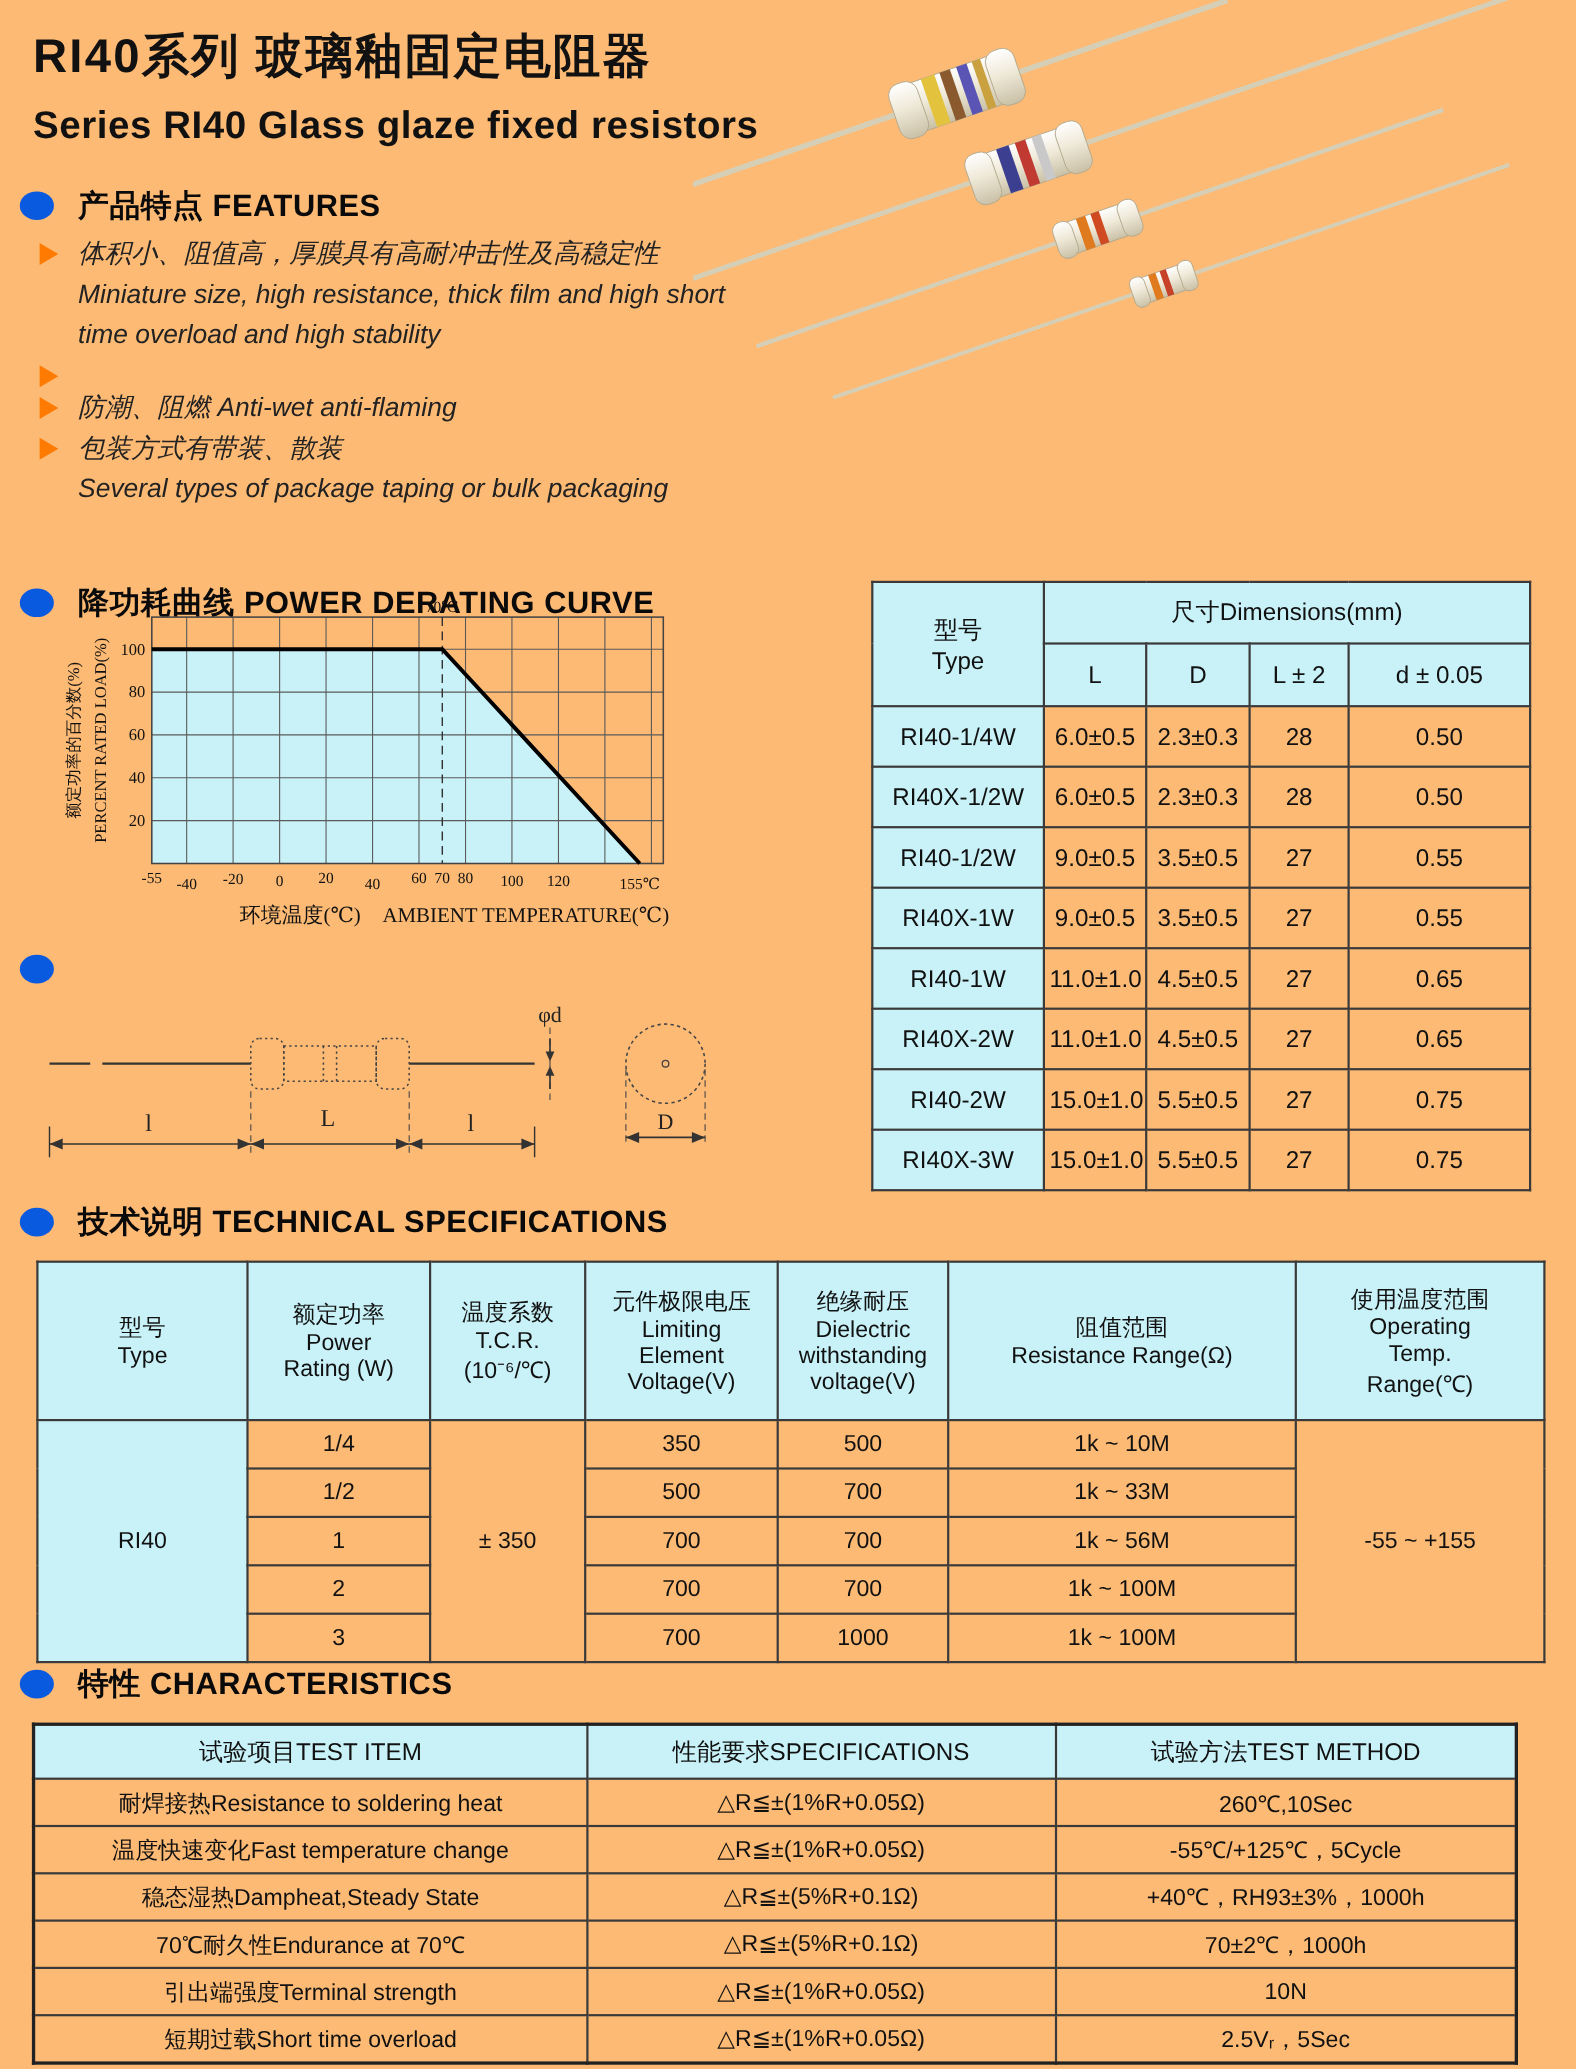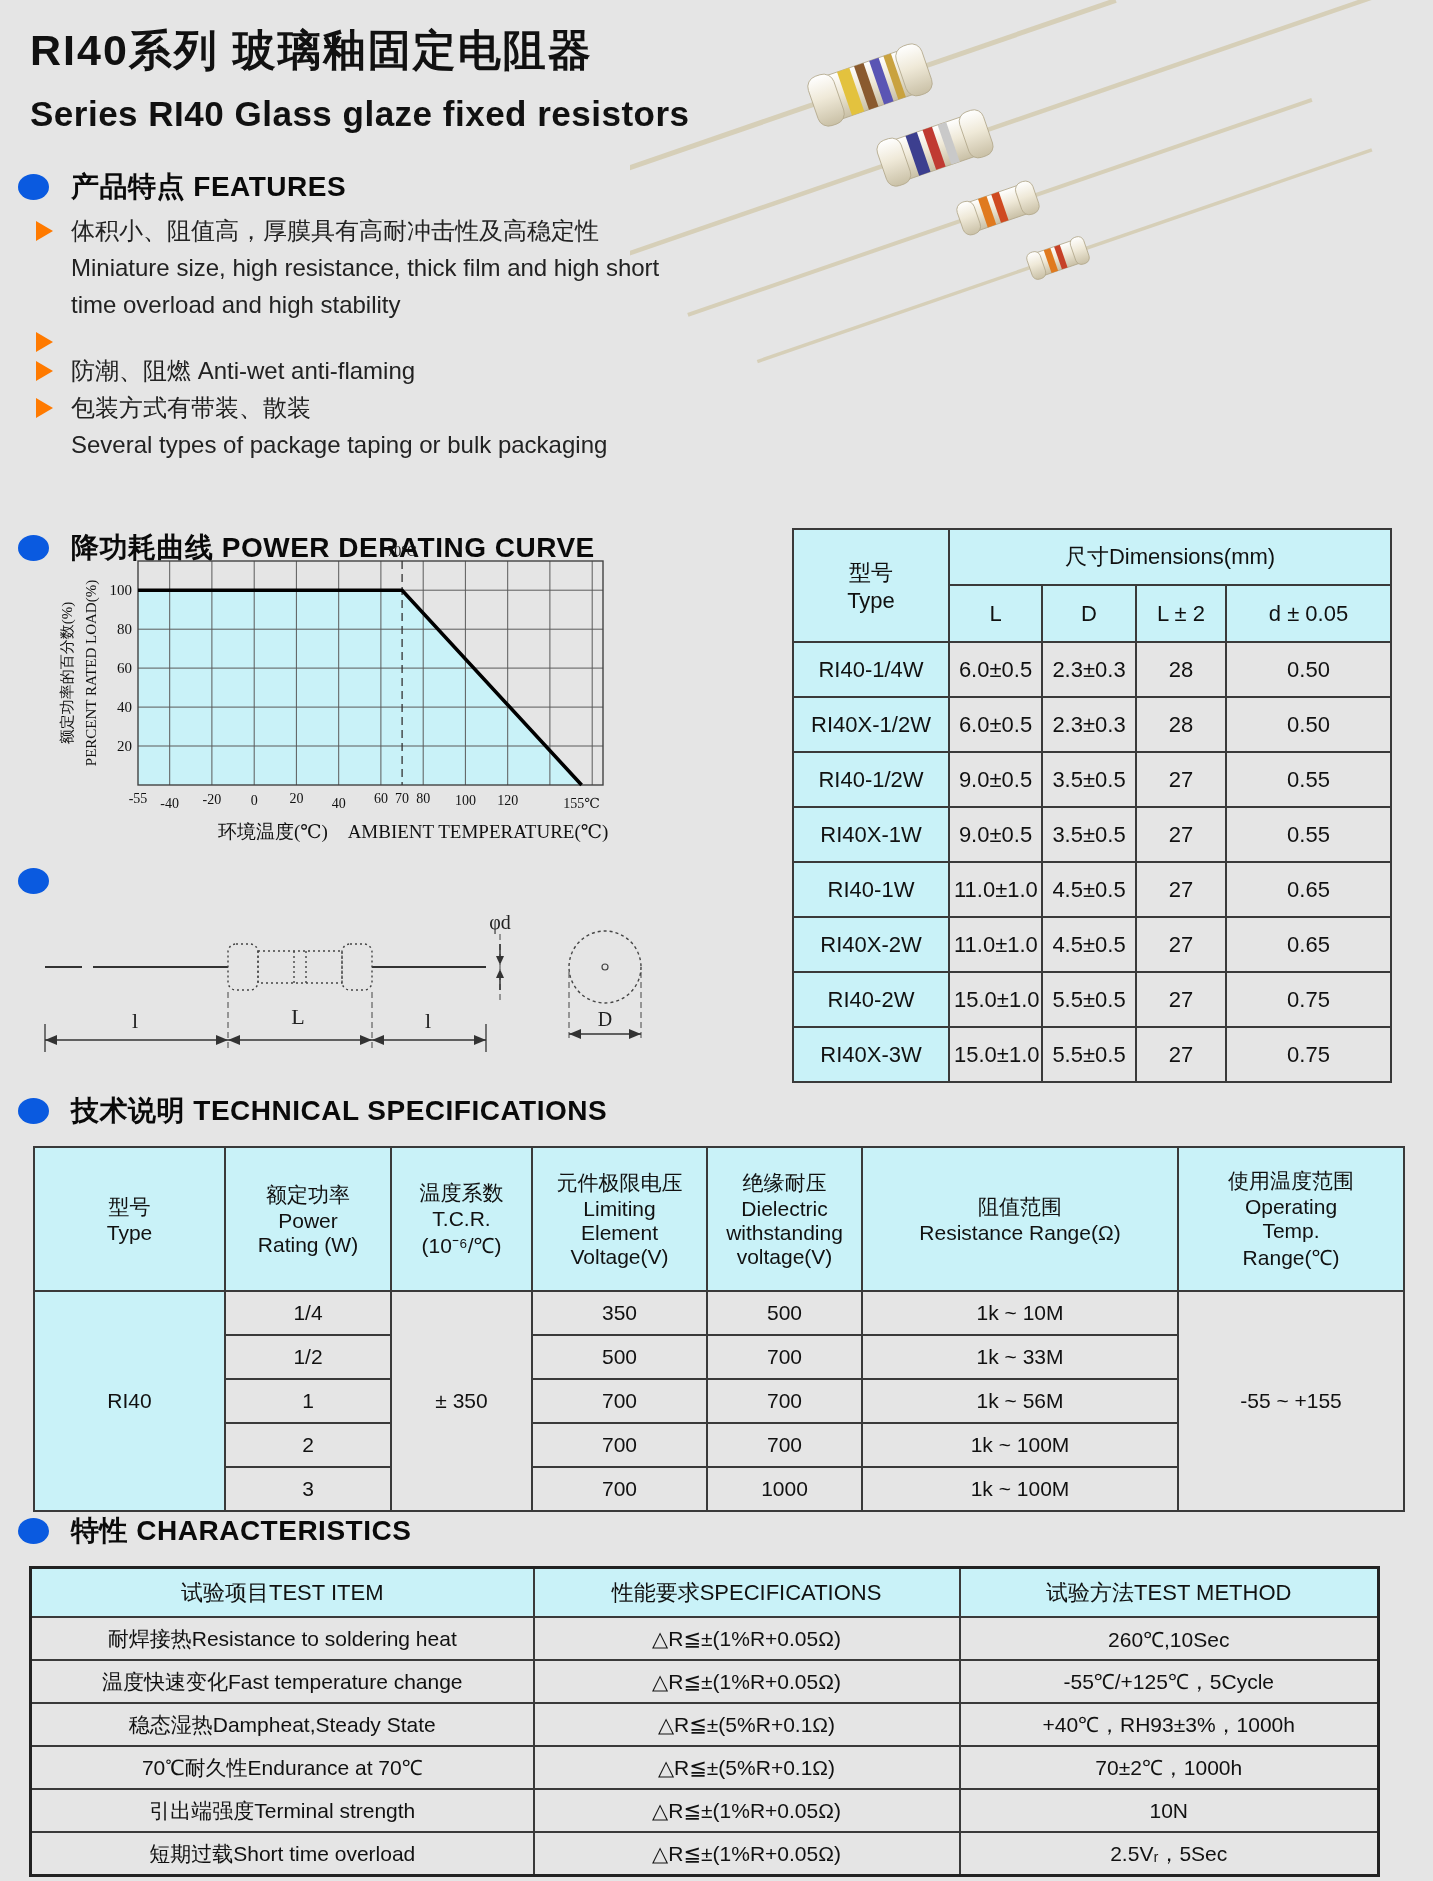--- a/index.html
+++ b/index.html
@@ -1,26 +1,26 @@
 <!DOCTYPE html>
 <html><head>
 <meta charset="utf-8">
 <style>
   html,body{margin:0;padding:0;background:#ffffff;}
   .page{
-    position:relative;width:1433px;height:1881px;background:#e5e5e5;
+    position:relative;width:1433px;height:1881px;background:#fdba74;
     font-family:"Liberation Sans",sans-serif;color:#111;overflow:hidden;
   }
   .title-cn{position:absolute;left:30px;top:22px;font-size:43px;font-weight:bold;letter-spacing:2px;margin:0;}
   .title-en{position:absolute;left:30px;top:94px;font-size:35px;font-weight:bold;letter-spacing:0.5px;margin:0;}
   .sec-head{position:absolute;left:18px;display:flex;align-items:center;gap:22px;}
   .sec-dot{width:31px;height:26px;border-radius:50%;background:#0a5ae0;flex:0 0 auto;}
   .sec-title{font-size:28px;font-weight:bold;color:#0a0a0a;letter-spacing:0.5px;white-space:nowrap;}
   
-  .features-list{position:absolute;left:36px;top:212px;width:650px;}
+  .features-list{position:absolute;left:36px;top:212px;width:650px;font-style:italic;}
   .feature-item{display:flex;gap:18px;align-items:flex-start;}
   .tri{width:0;height:0;border-left:17px solid #ff7a00;border-top:10px solid transparent;border-bottom:10px solid transparent;margin-top:9px;flex:0 0 auto;}
   .feature-text{font-size:24px;line-height:37px;color:#222;white-space:pre-line;}
   
   table{border-collapse:collapse;table-layout:fixed;}
   td,th{border:2px solid #3a3a3a;text-align:center;vertical-align:middle;font-weight:normal;padding:0 4px;}
   .cyan{background:#c9f2f8;}
   .pre{white-space:pre-line;margin-left:40px;}
   
   .dim-table{position:absolute;left:792px;top:528px;width:598px;font-size:22px;}

